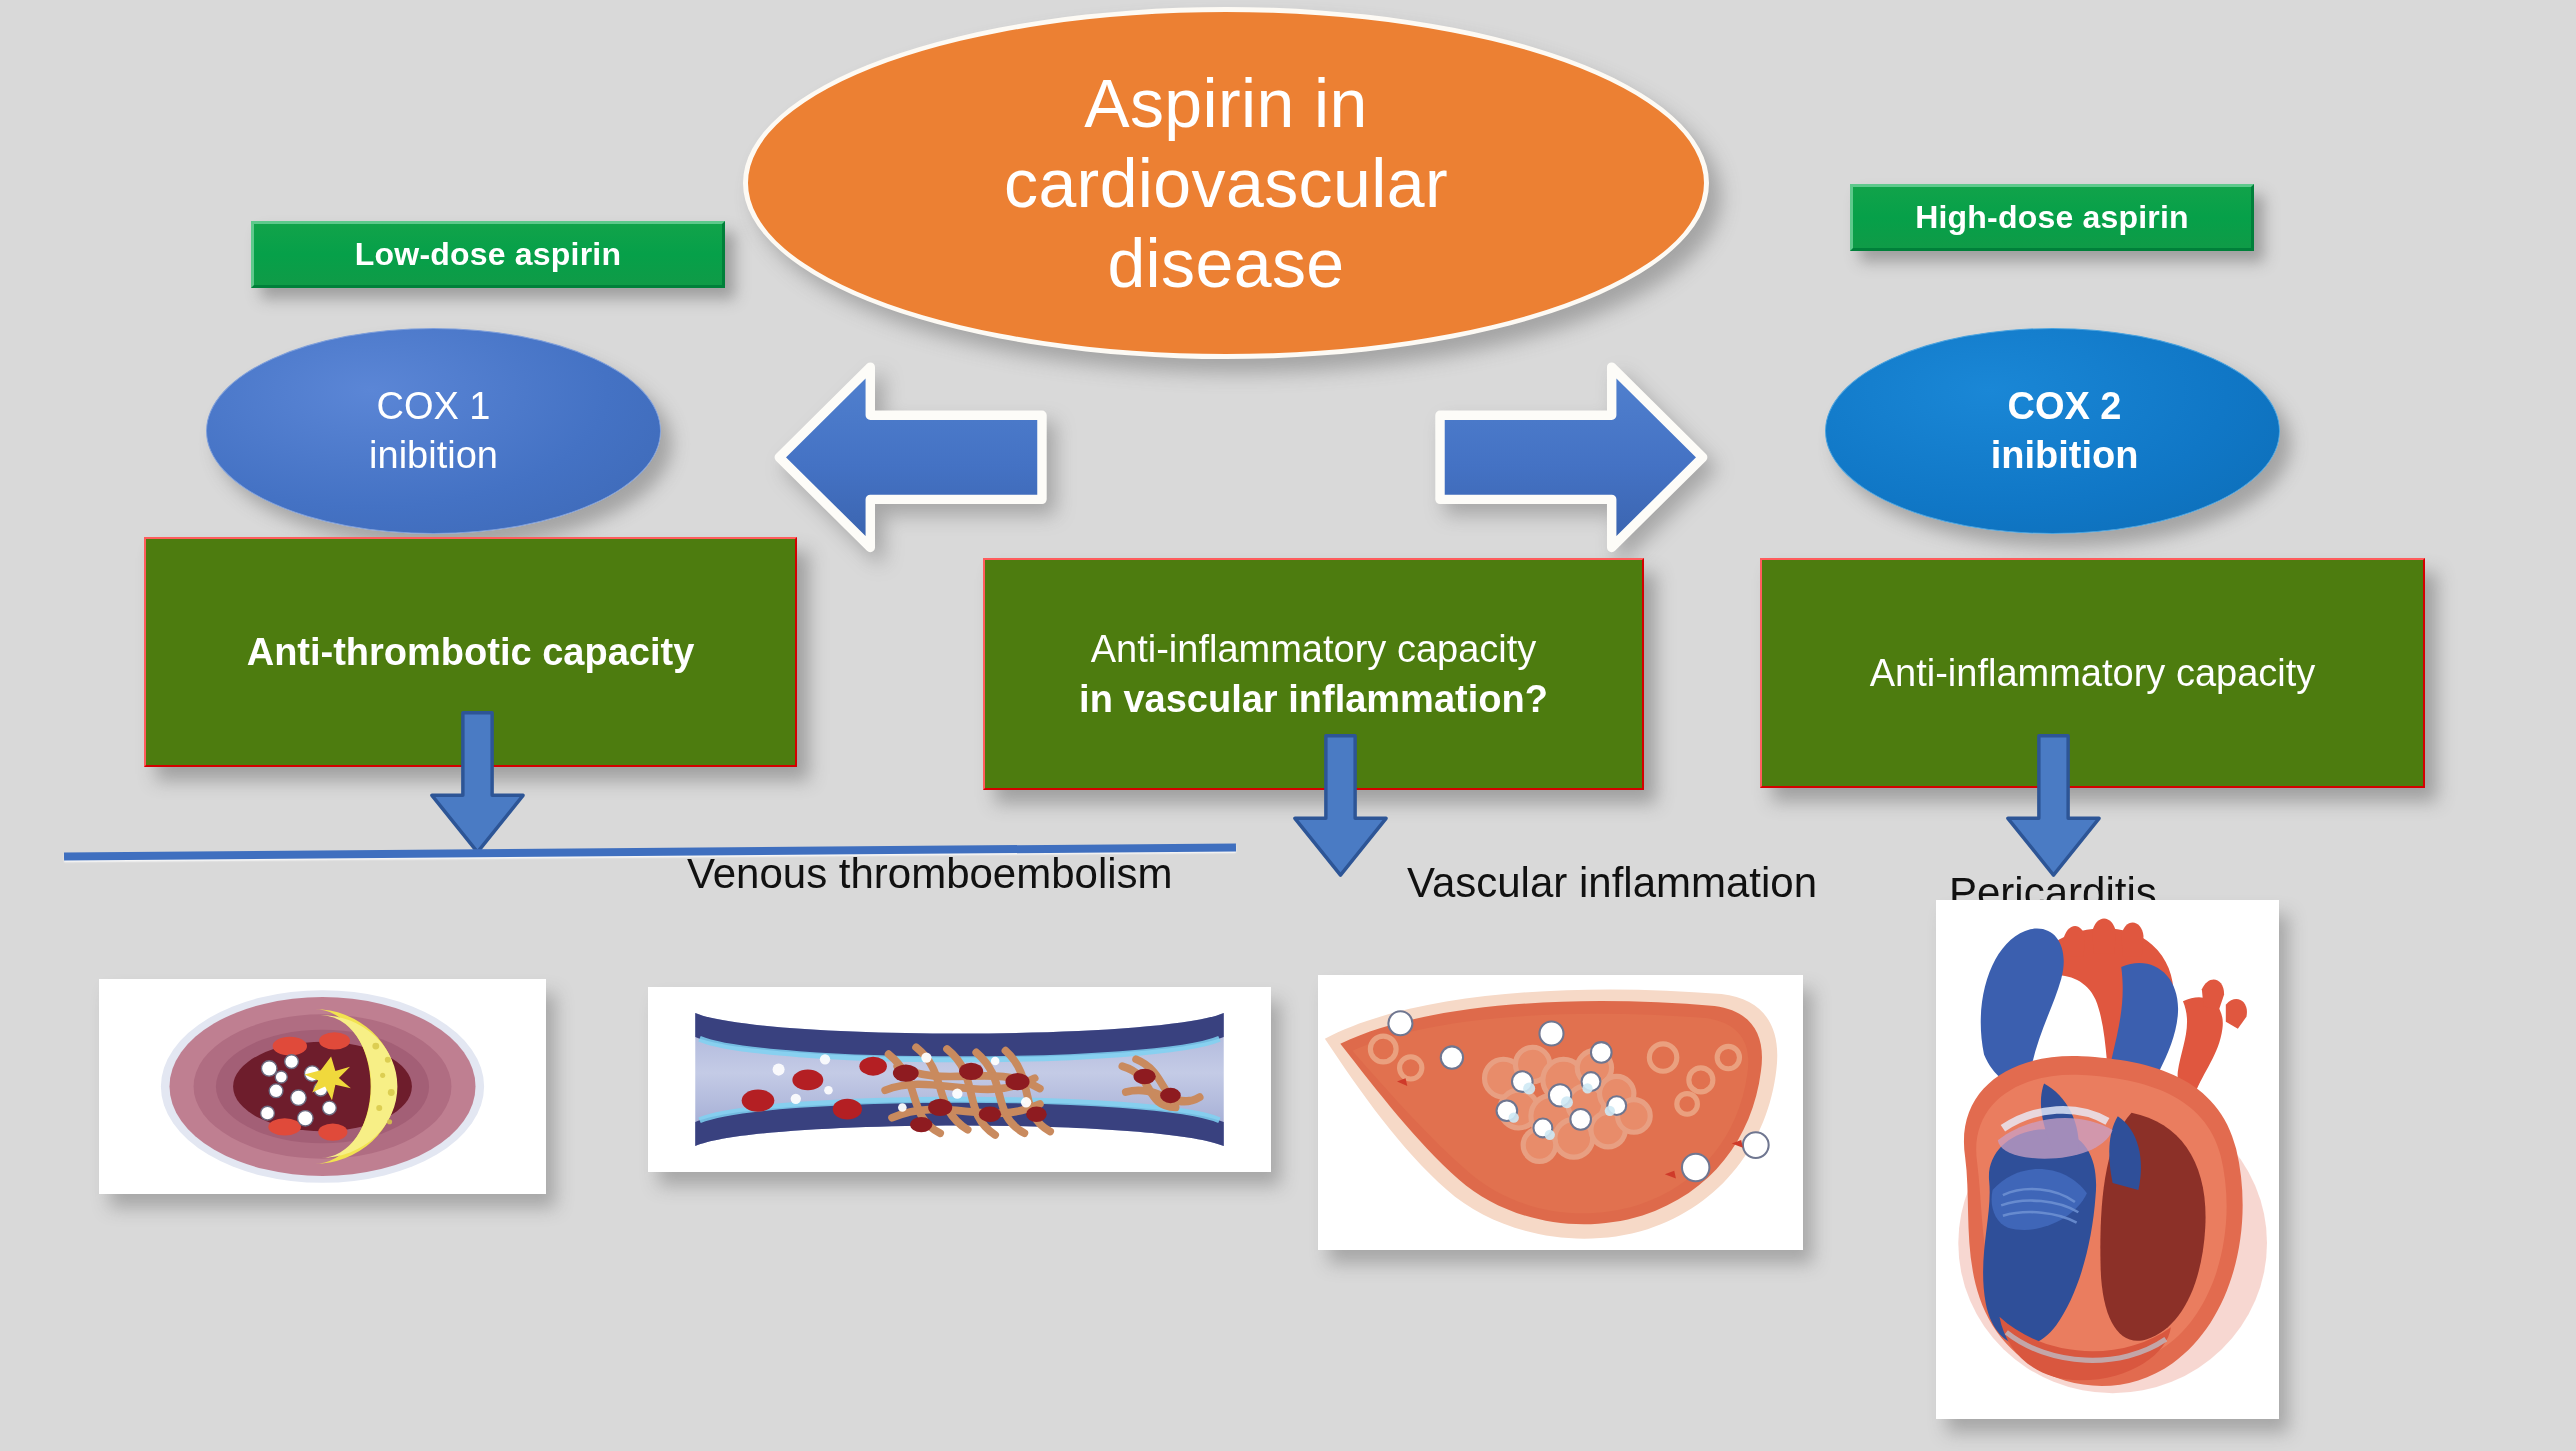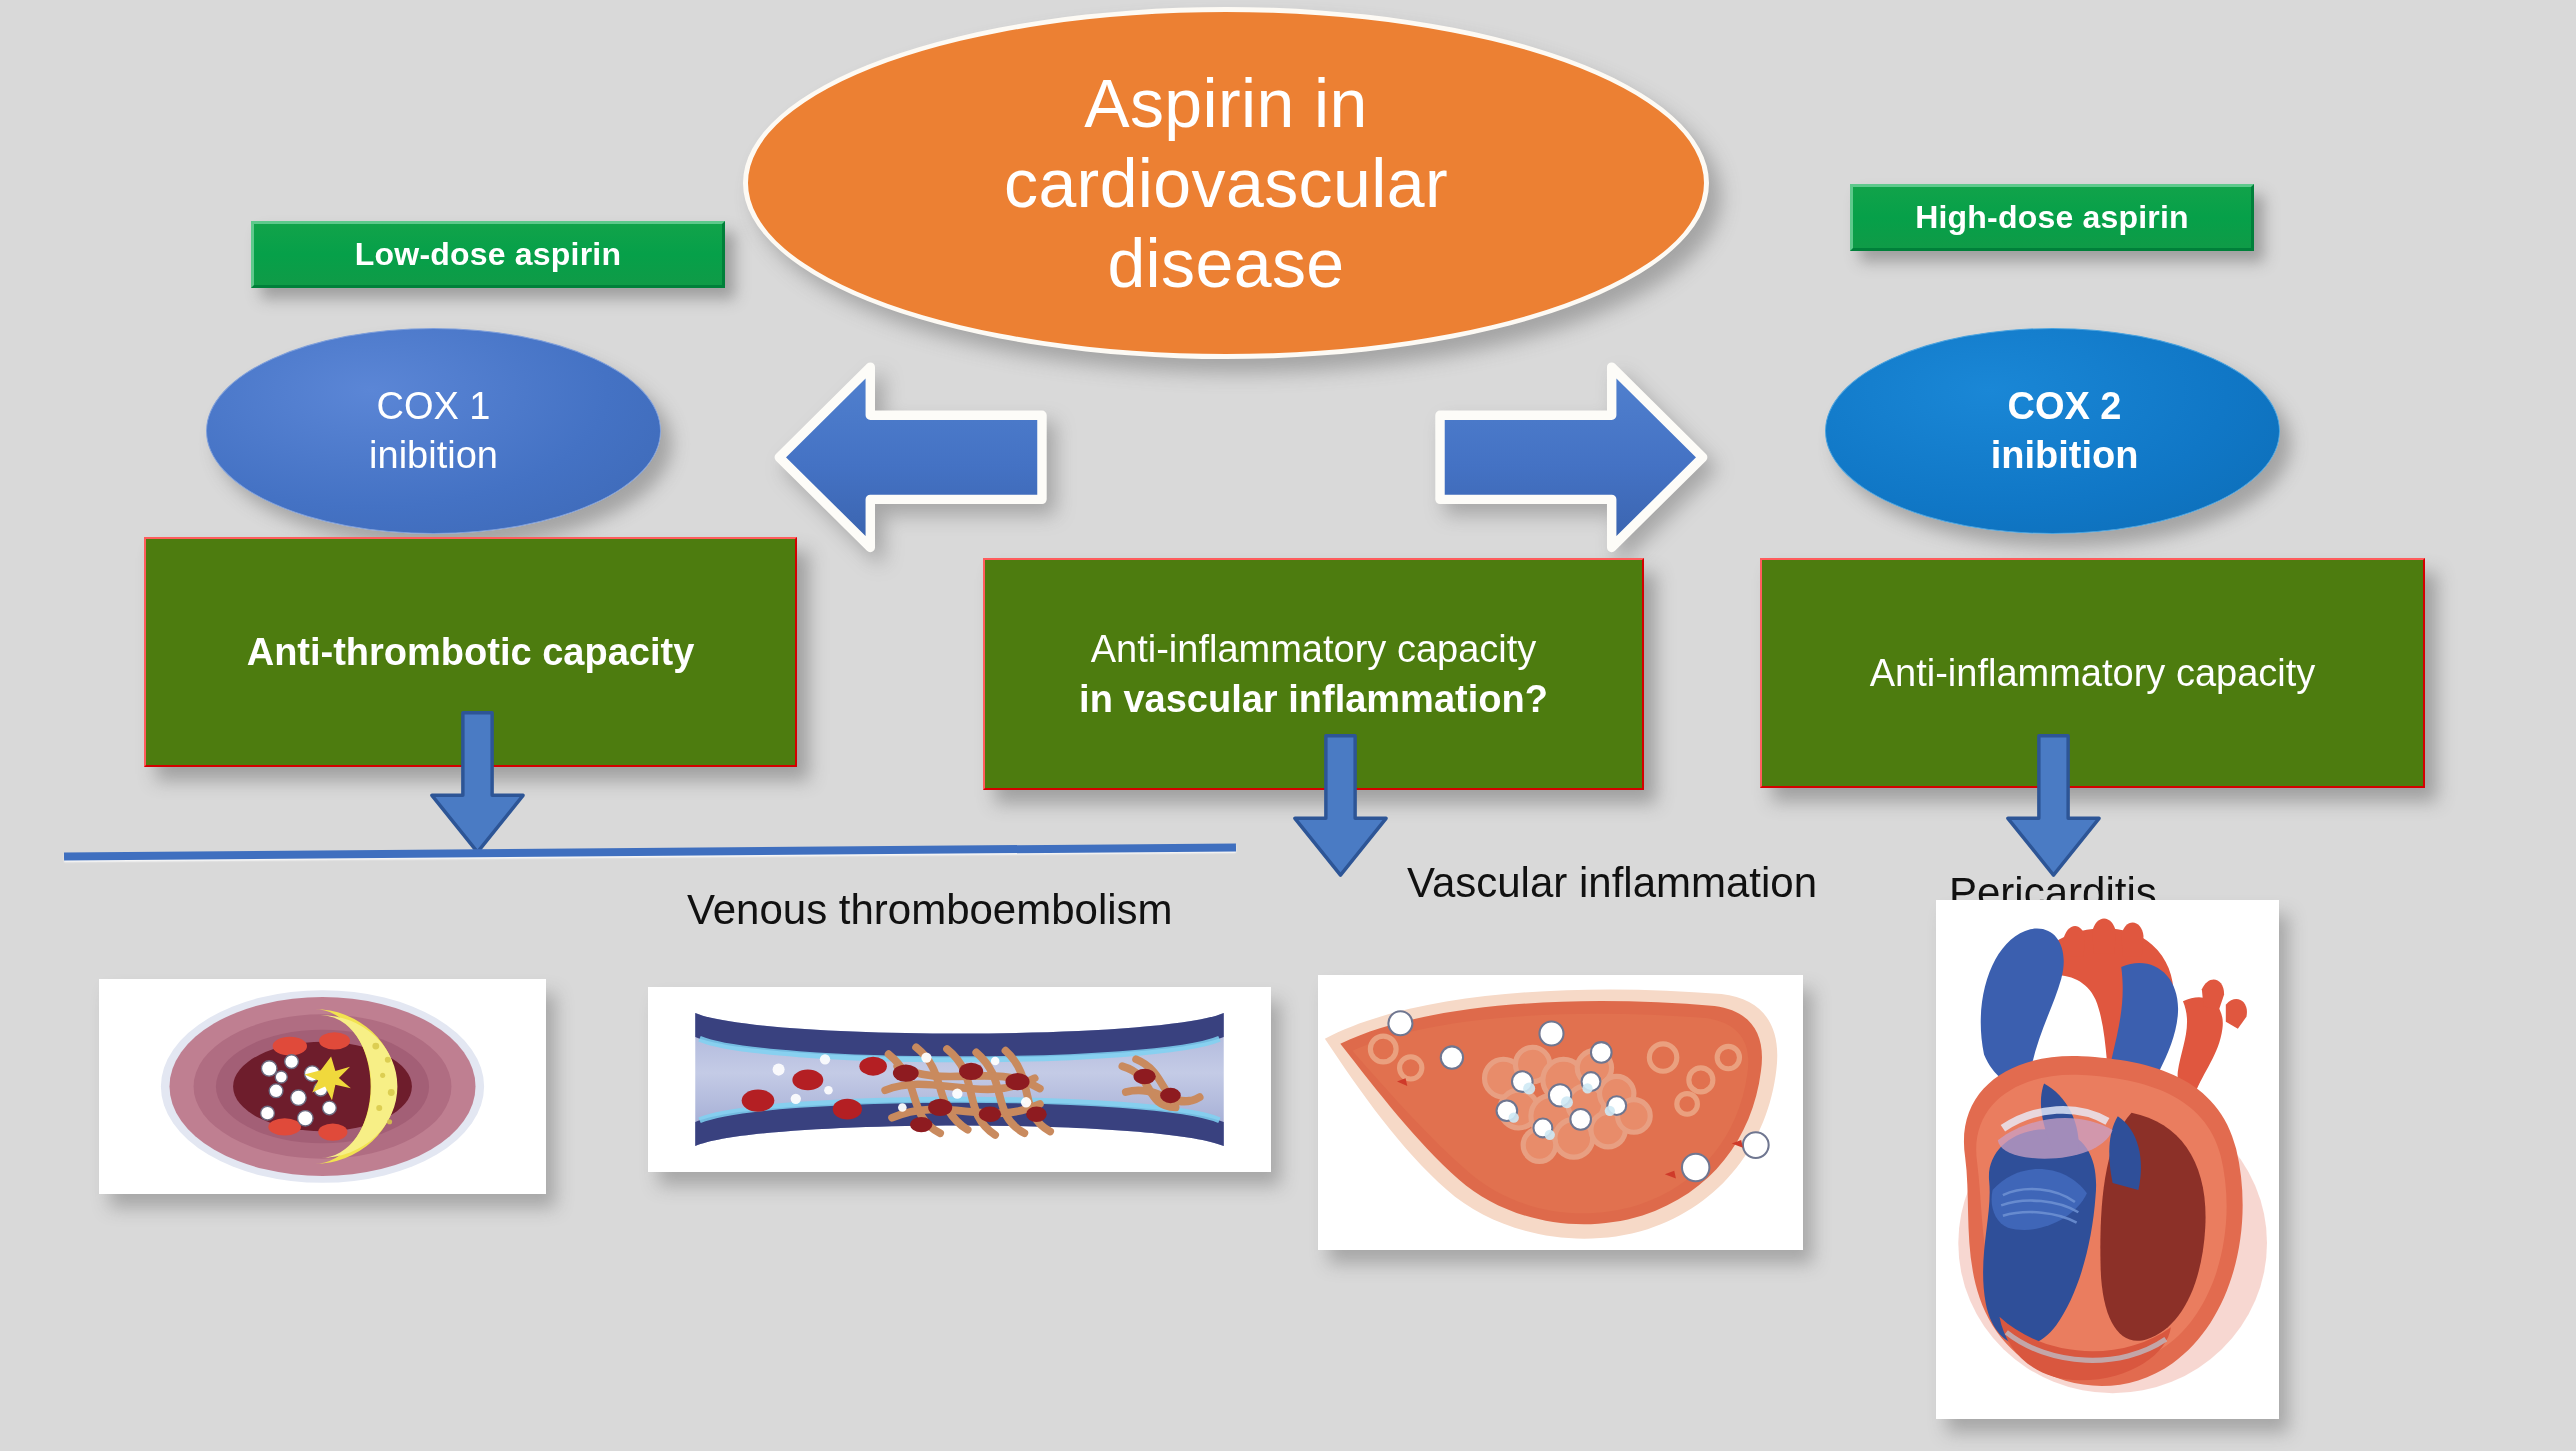--- a/index.html
+++ b/index.html
@@ -87,21 +87,21 @@
   
   #blue-rule{
     position:absolute; left:64px; top:848px; width:1172px; height:7.7px;
     background:#3f6fbf; transform:rotate(-0.45deg);
     box-shadow:0 1.7px 1.7px rgba(255,255,255,.8);
   }
 
   
   .caption{ position:absolute; color:#111; font-size:42px; white-space:nowrap; }
   #cap-arterial { left:60px;   top:878px; }
-  #cap-venous   { left:687px;  top:886px; }
+  #cap-venous   { left:687px;  top:850px; }
   #cap-vascular { left:1371px; top:859px;margin-left:36px; }
   #cap-peri     { left:1949px; top:869px;  }
 
   
   .figframe{
     position:absolute; background:#fff;
     box-shadow:10.3px 13.7px 17px rgba(90,90,90,.40);
     overflow:hidden;
   }
   #fig-artery { left:99px;  top:979px; width:447px; height:215px; }

